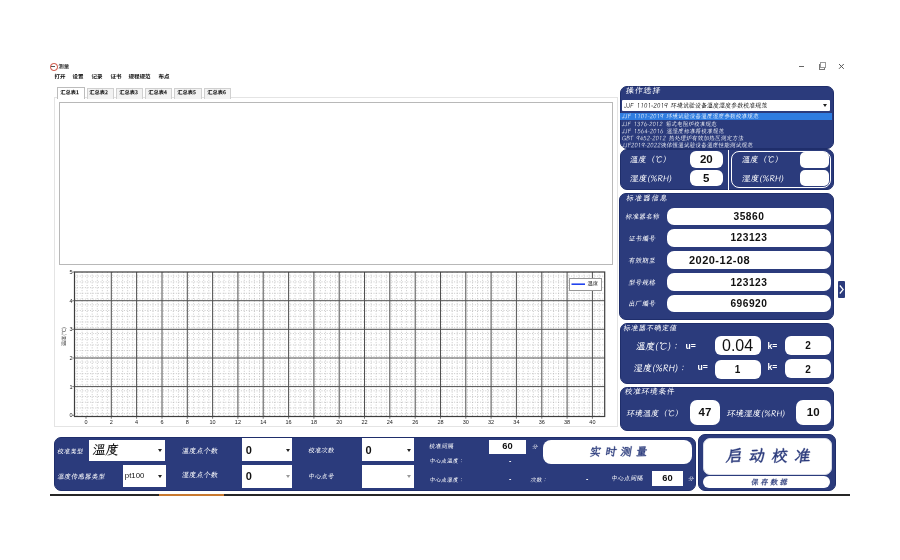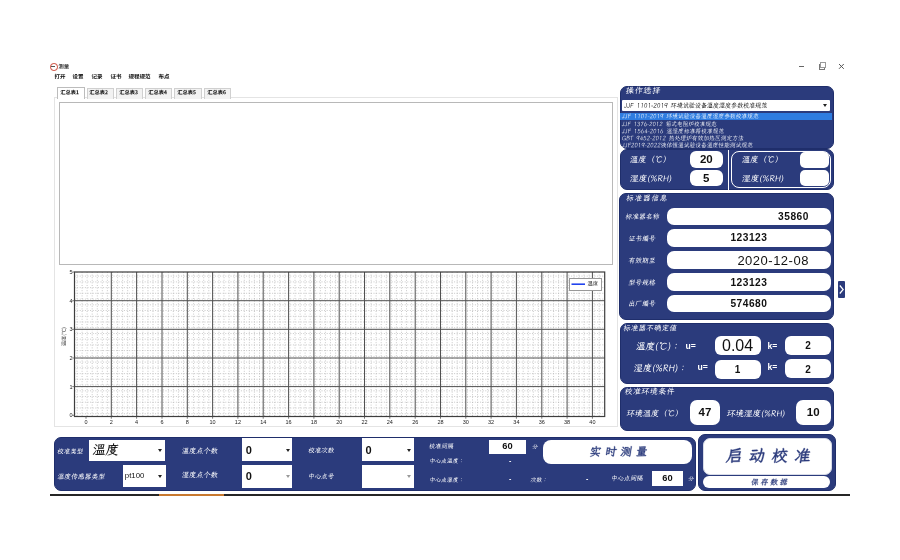--- a/index.html
+++ b/index.html
@@ -589,61 +589,61 @@
 <svg style="position:absolute;left:618.9px;top:211.9px;overflow:visible" width="46.2" height="9.0">
     <g fill="#fff" transform="translate(6.1,6.8) skewX(-9)">
       <use href="#g96" transform="translate(0.0,0) scale(0.027200,-0.027200)"></use>
       <use href="#g97" transform="translate(6.8,0) scale(0.027200,-0.027200)"></use>
       <use href="#g98" transform="translate(13.6,0) scale(0.027200,-0.027200)"></use>
       <use href="#g101" transform="translate(20.4,0) scale(0.027200,-0.027200)"></use>
       <use href="#g102" transform="translate(27.2,0) scale(0.027200,-0.027200)"></use>
     </g>
   </svg>
 <div style="position:absolute;left:667.2px;top:207.5px;width:163.4px;height:17.7px;background:#fff;border-radius:7px"></div>
-<div style="position:absolute;left:688.9px;top:208.8px;width:120px;text-align:right;font-size:10.2px;line-height:15.299999999999999px;color:#111;font-weight:700;letter-spacing:0.5px">35860</div>
+<div style="position:absolute;left:688.9px;top:208.8px;width:120px;text-align:center;font-size:10.2px;line-height:15.299999999999999px;color:#111;font-weight:700;letter-spacing:0.5px">35860</div>
 <svg style="position:absolute;left:622.2px;top:233.6px;overflow:visible" width="39.4" height="9.0">
     <g fill="#fff" transform="translate(6.1,6.8) skewX(-9)">
       <use href="#g103" transform="translate(0.0,0) scale(0.027200,-0.027200)"></use>
       <use href="#g104" transform="translate(6.8,0) scale(0.027200,-0.027200)"></use>
       <use href="#g105" transform="translate(13.6,0) scale(0.027200,-0.027200)"></use>
       <use href="#g106" transform="translate(20.4,0) scale(0.027200,-0.027200)"></use>
     </g>
   </svg>
 <div style="position:absolute;left:667.2px;top:229.2px;width:163.4px;height:17.7px;background:#fff;border-radius:7px"></div>
 <div style="position:absolute;left:688.9px;top:230.4px;width:120px;text-align:center;font-size:10.2px;line-height:15.299999999999999px;color:#111;font-weight:700;letter-spacing:0.5px">123123</div>
 <svg style="position:absolute;left:622.2px;top:255.6px;overflow:visible" width="39.4" height="9.0">
     <g fill="#fff" transform="translate(6.1,6.8) skewX(-9)">
       <use href="#g107" transform="translate(0.0,0) scale(0.027200,-0.027200)"></use>
       <use href="#g108" transform="translate(6.8,0) scale(0.027200,-0.027200)"></use>
       <use href="#g109" transform="translate(13.6,0) scale(0.027200,-0.027200)"></use>
       <use href="#g110" transform="translate(20.4,0) scale(0.027200,-0.027200)"></use>
     </g>
   </svg>
 <div style="position:absolute;left:667.2px;top:251.20000000000002px;width:163.4px;height:17.7px;background:#fff;border-radius:7px"></div>
-<div style="position:absolute;left:688.9px;top:252.5px;width:120px;text-align:right;font-size:13px;line-height:15.299999999999999px;color:#111;font-weight:400;letter-spacing:0.5px">2020-12-08</div>
+<div style="position:absolute;left:688.9px;top:252.5px;width:120px;text-align:left;font-size:11px;line-height:15.299999999999999px;color:#111;font-weight:700;letter-spacing:0.5px">2020-12-08</div>
 <svg style="position:absolute;left:622.2px;top:277.6px;overflow:visible" width="39.4" height="9.0">
     <g fill="#fff" transform="translate(6.1,6.8) skewX(-9)">
       <use href="#g111" transform="translate(0.0,0) scale(0.027200,-0.027200)"></use>
       <use href="#g106" transform="translate(6.8,0) scale(0.027200,-0.027200)"></use>
       <use href="#g112" transform="translate(13.6,0) scale(0.027200,-0.027200)"></use>
       <use href="#g113" transform="translate(20.4,0) scale(0.027200,-0.027200)"></use>
     </g>
   </svg>
 <div style="position:absolute;left:667.2px;top:273.20000000000005px;width:163.4px;height:17.7px;background:#fff;border-radius:7px"></div>
 <div style="position:absolute;left:688.9px;top:274.5px;width:120px;text-align:center;font-size:10.2px;line-height:15.299999999999999px;color:#111;font-weight:700;letter-spacing:0.5px">123123</div>
 <svg style="position:absolute;left:622.2px;top:299.2px;overflow:visible" width="39.4" height="9.0">
     <g fill="#fff" transform="translate(6.1,6.8) skewX(-9)">
       <use href="#g114" transform="translate(0.0,0) scale(0.027200,-0.027200)"></use>
       <use href="#g115" transform="translate(6.8,0) scale(0.027200,-0.027200)"></use>
       <use href="#g105" transform="translate(13.6,0) scale(0.027200,-0.027200)"></use>
       <use href="#g106" transform="translate(20.4,0) scale(0.027200,-0.027200)"></use>
     </g>
   </svg>
 <div style="position:absolute;left:667.2px;top:294.8px;width:163.4px;height:17.7px;background:#fff;border-radius:7px"></div>
-<div style="position:absolute;left:688.9px;top:296.1px;width:120px;text-align:center;font-size:10.2px;line-height:15.299999999999999px;color:#111;font-weight:700;letter-spacing:0.5px">574680</div>
+<div style="position:absolute;left:688.9px;top:296.1px;width:120px;text-align:center;font-size:10.2px;line-height:15.299999999999999px;color:#111;font-weight:700;letter-spacing:0.5px">696920</div>
 <div style="position:absolute;left:837.5px;top:281px;width:7.5px;height:17.3px;background:#2b3b7c;border-radius:1px"></div>
 <svg style="position:absolute;left:838px;top:284px" width="7" height="11">
     <path d="M1.8 1.5 L5.2 5.5 L1.8 9.5" fill="none" stroke="#fff" stroke-width="1.2"></path>
   </svg>
 <div style="position:absolute;left:620px;top:322.5px;width:213.5px;height:61.5px;background:#2b3b7c;border-radius:7px;border:1px solid #1f2e6b;box-sizing:border-box"></div>
 <svg style="position:absolute;left:615.8px;top:322.7px;overflow:visible" width="67.2" height="9.9">
     <g fill="#fff" transform="translate(6.8,7.5) skewX(-9)">
       <use href="#g96" transform="translate(0.0,0) scale(0.030000,-0.030000)"></use>
       <use href="#g97" transform="translate(7.7,0) scale(0.030000,-0.030000)"></use>
       <use href="#g98" transform="translate(15.4,0) scale(0.030000,-0.030000)"></use>

